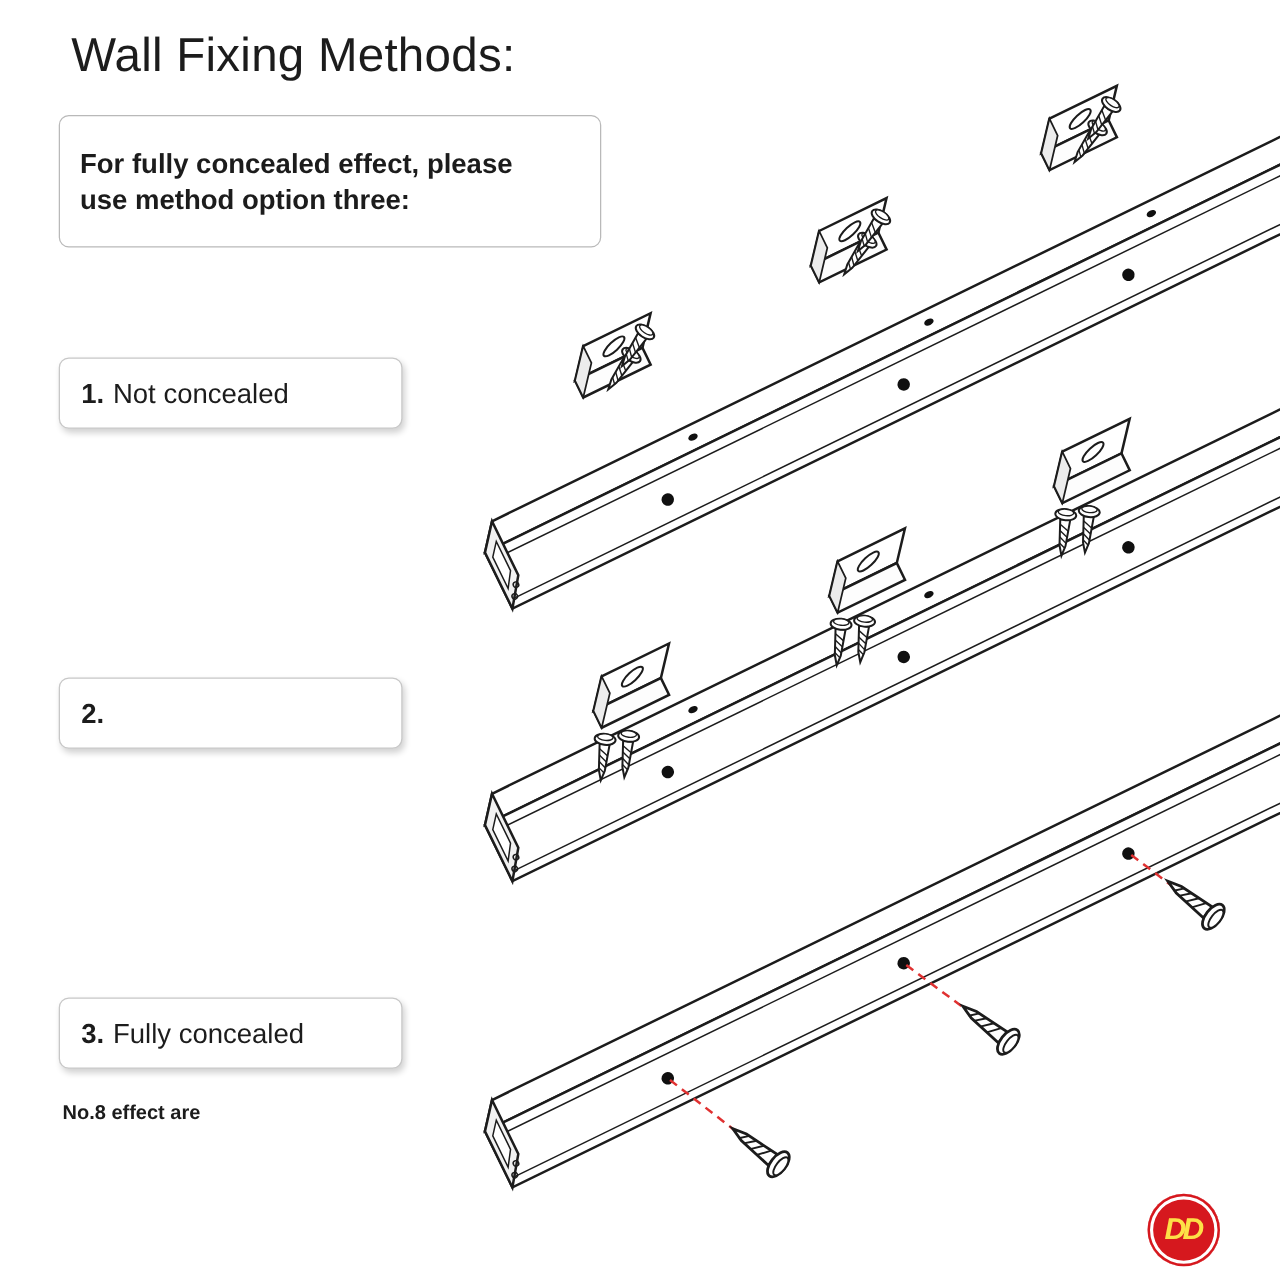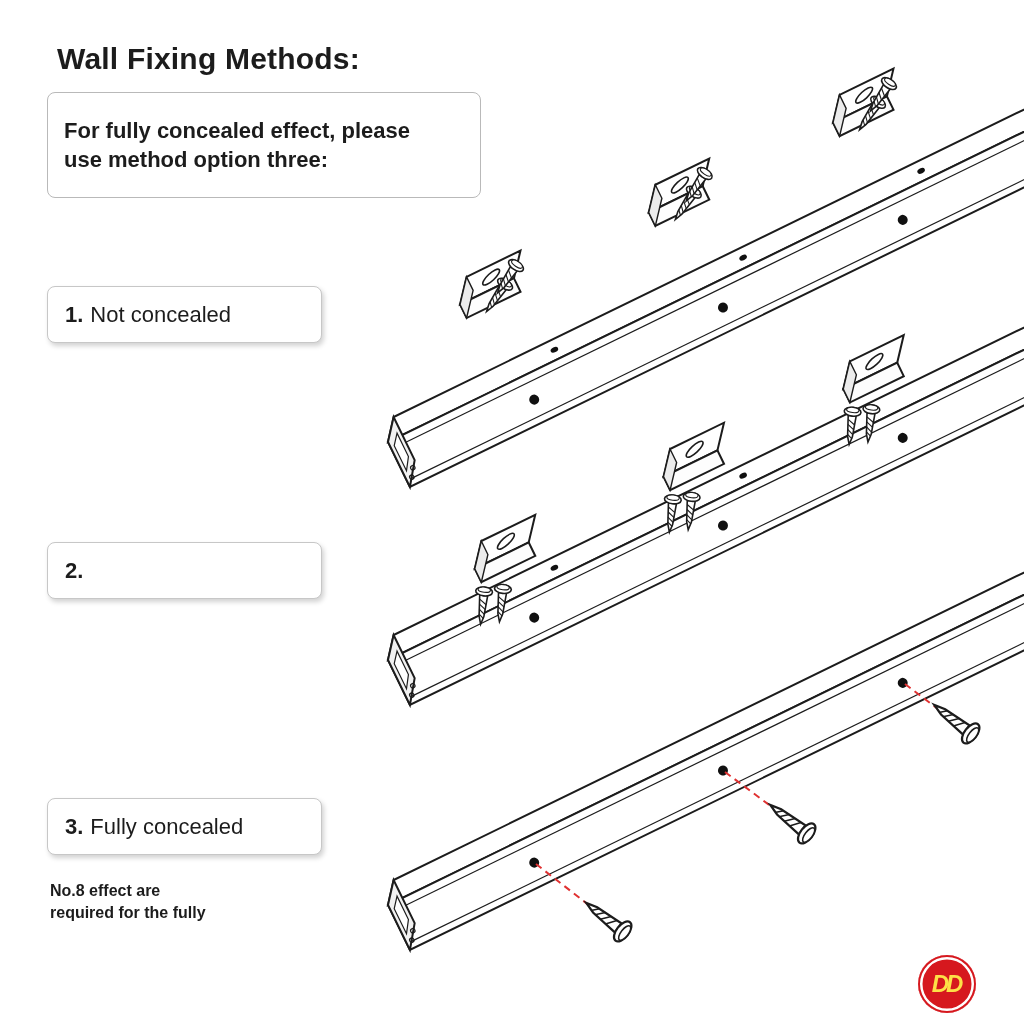--- a/index.html
+++ b/index.html
@@ -2,21 +2,21 @@
 <html><head>
 <meta charset="utf-8">
 <style>
   html,body{margin:0;padding:0;background:#fff;}
   #page{
     position:relative;width:1024px;height:1024px;background:#fff;overflow:hidden;
     font-family:"Liberation Sans", sans-serif;color:#1c1c1c;
   }
   #diagram-svg{position:absolute;left:0;top:0;width:1024px;height:1024px;}
   .page-title{
-    position:absolute;left:57px;top:42px;font-size:30px;font-weight:700;letter-spacing:.2px;
+    position:absolute;left:57px;top:24px;font-size:38px;font-weight:400;letter-spacing:.2px;
   }
   .callout-box{
     position:absolute;left:47px;top:92px;width:400px;
     border:1px solid #b9b9b9;border-radius:8px;background:#fff;
     padding:23px 16px;font-size:22px;font-weight:700;line-height:1.32;
   }
   .method-box{
     position:absolute;left:47px;width:256px;height:55px;
     border:1px solid #c7c7c7;border-radius:8px;background:#fff;
     box-shadow:2px 3px 5px rgba(0,0,0,.18);
@@ -161,20 +161,19 @@
     <span class="num">2.</span>
   </div>
 
   <div class="method-box" id="method-box-3">
     <span class="num">3.</span>
     <span>Fully concealed</span>
   </div>
 
   <div class="note">
     <div>No.8 effect are</div>
-    <div>required for the fully</div>
   </div>
 
   <div class="logo">
     <span>DD</span>
   </div>
 
 </div>
 
 </body></html>

